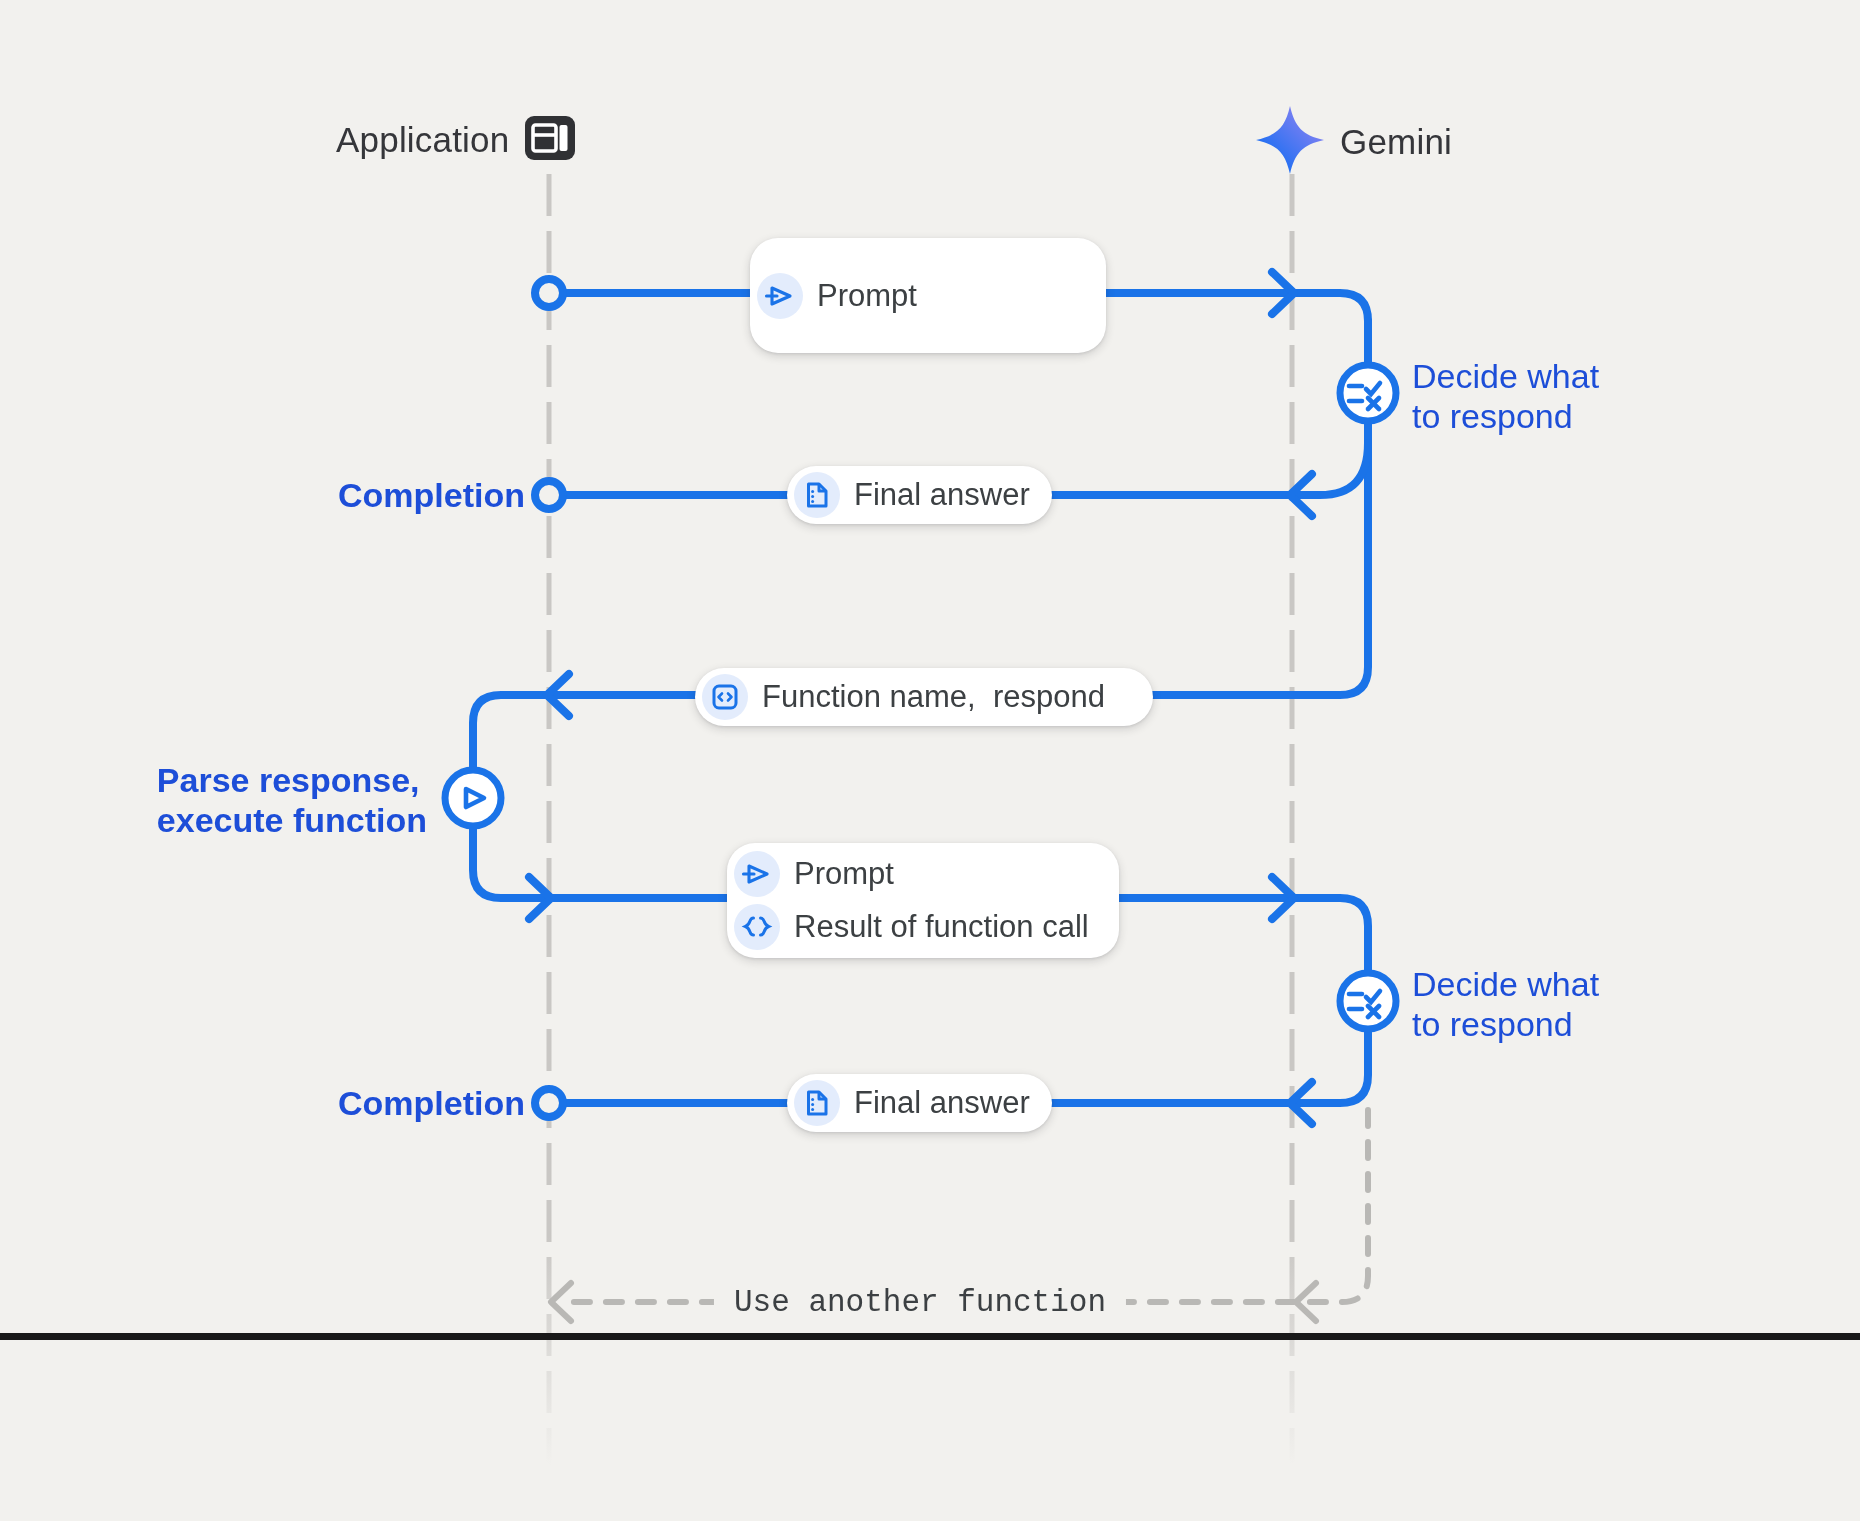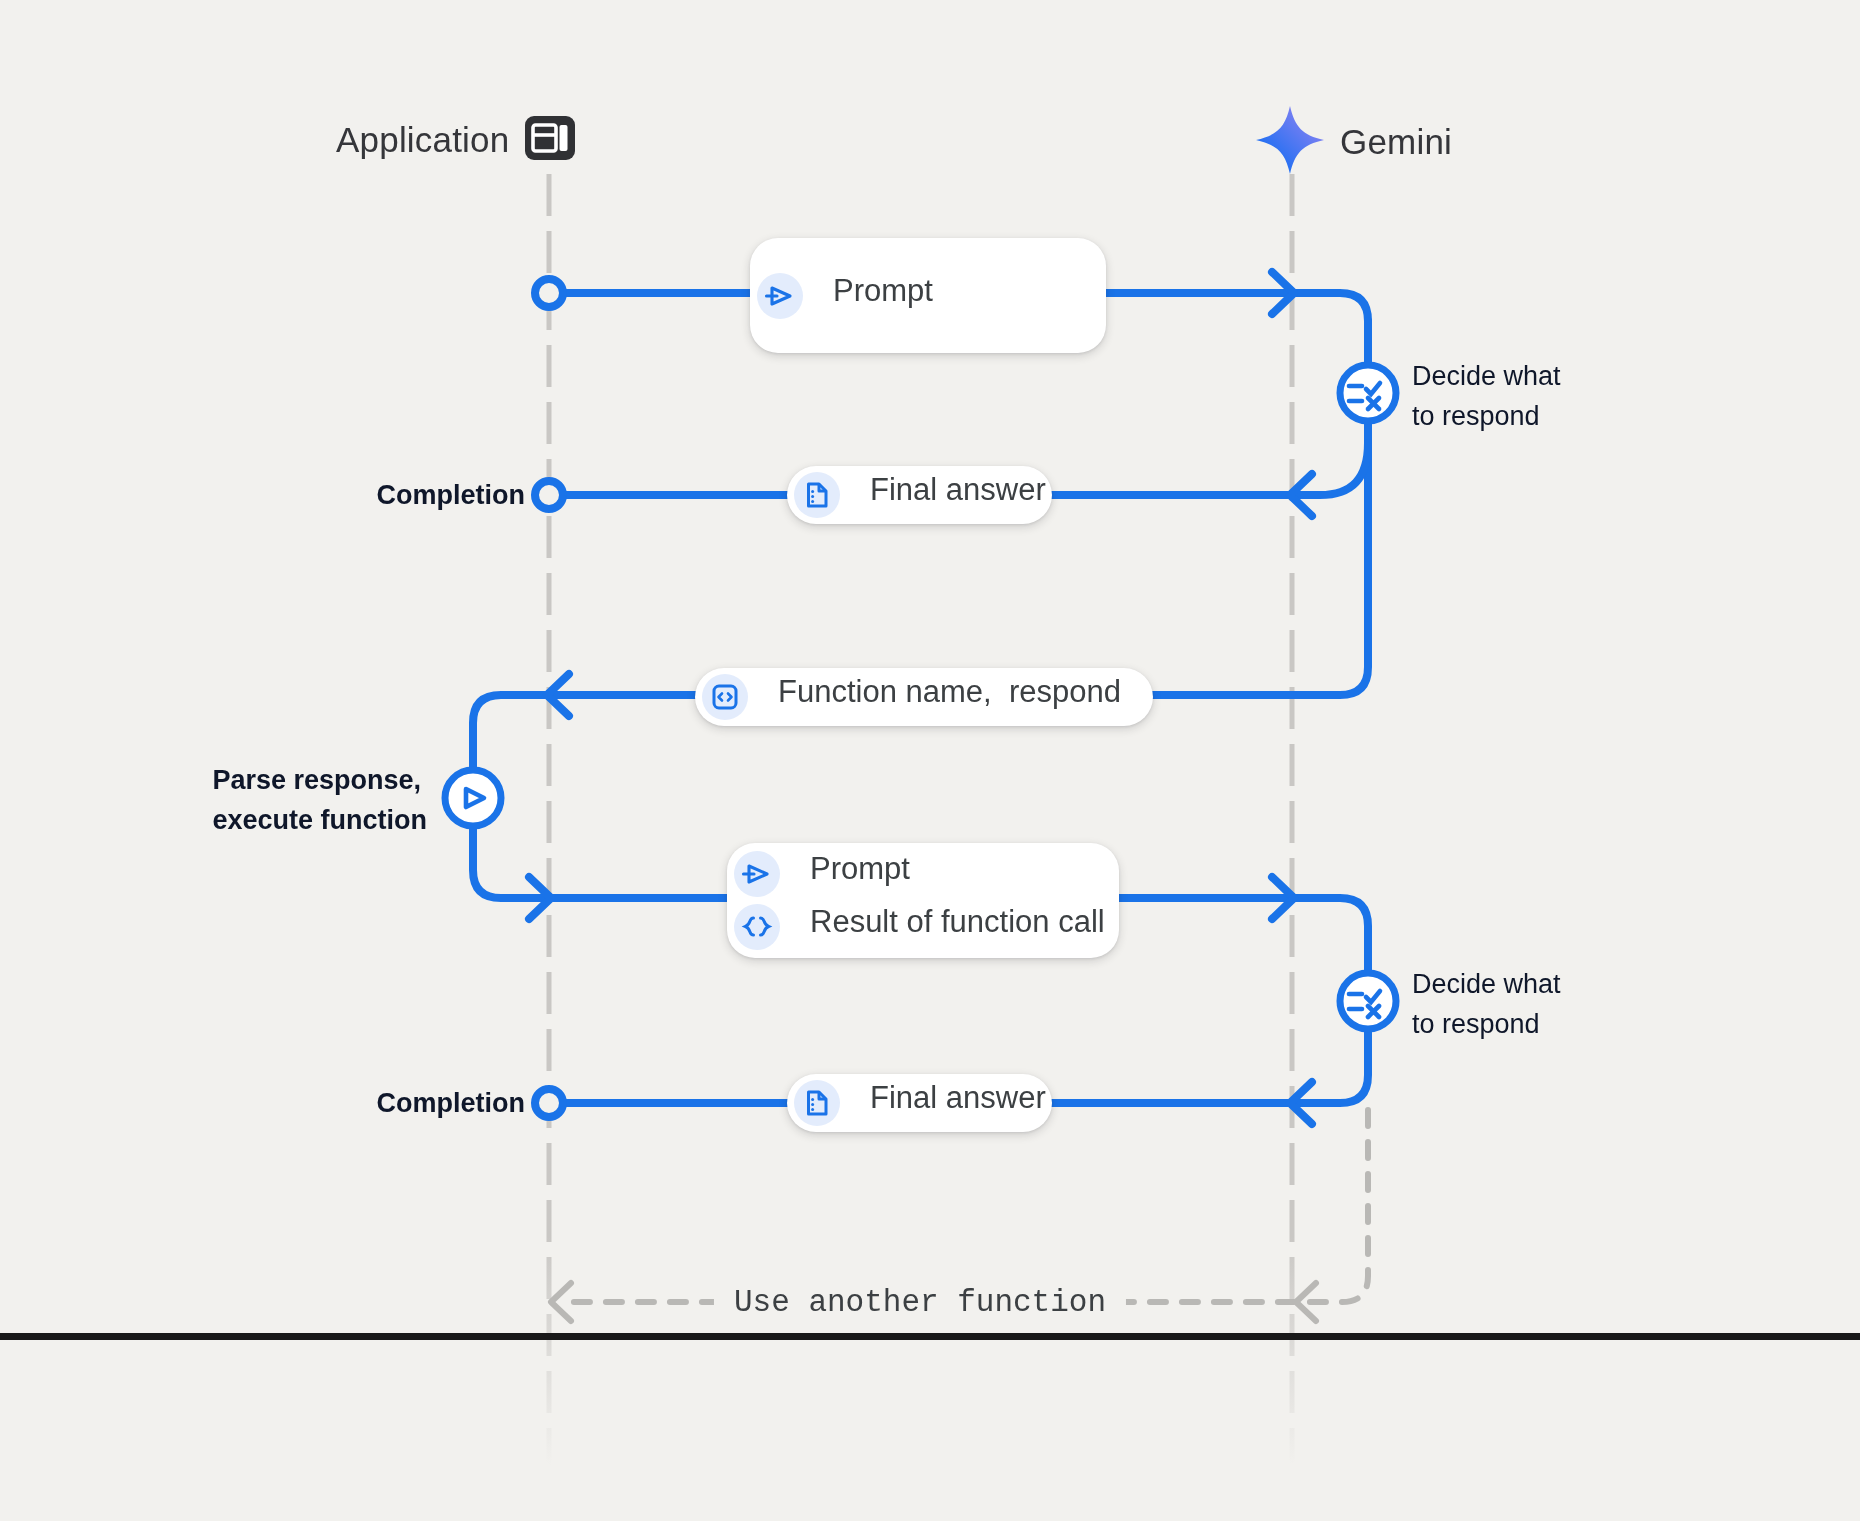--- a/index.html
+++ b/index.html
@@ -18,30 +18,30 @@
   .actor{position:absolute;z-index:3;display:flex;align-items:center;gap:16px;}
   .actor .alabel{font-size:35px;font-weight:500;color:#35363a;letter-spacing:.2px;}
 
   
   .pill{
     position:absolute;z-index:4;background:#ffffff;
     box-shadow:0 3px 10px rgba(32,33,36,.16), 0 1px 3px rgba(32,33,36,.10);
     display:flex;flex-direction:column;justify-content:space-evenly;
     box-sizing:border-box;padding:0 18px 0 7px;
   }
-  .pill .row{display:flex;gap:30px;}
+  .pill .row{display:flex;align-items:center;gap:14px;}
   .chip{
     width:46px;height:46px;border-radius:50%;
     background:#e3ecfc;flex:0 0 auto;
     display:flex;align-items:center;justify-content:center;
   }
   .plabel{font-size:31px;font-weight:500;color:#3c4043;white-space:pre;}
 
   
-  .ann{position:absolute;z-index:3;font-size:27px;font-weight:500;color:#0f172a;line-height:40px;}
+  .ann{position:absolute;z-index:3;font-size:34px;font-weight:500;color:#1d4ed8;line-height:40px;}
   .ann.right-al{text-align:left;font-weight:bold;}
   .loop-label{
     position:absolute;z-index:4;font-size:31px;font-weight:500;color:#3c4043;
     background:#f2f1ee;padding:0 20px;white-space:nowrap;font-family:Liberation Mono, monospace;
   }
 
   .bottom-bar{position:absolute;left:0;bottom:0;width:1860px;height:7px;background:#191919;z-index:6;}
 </style>
 </head>
 <body>

